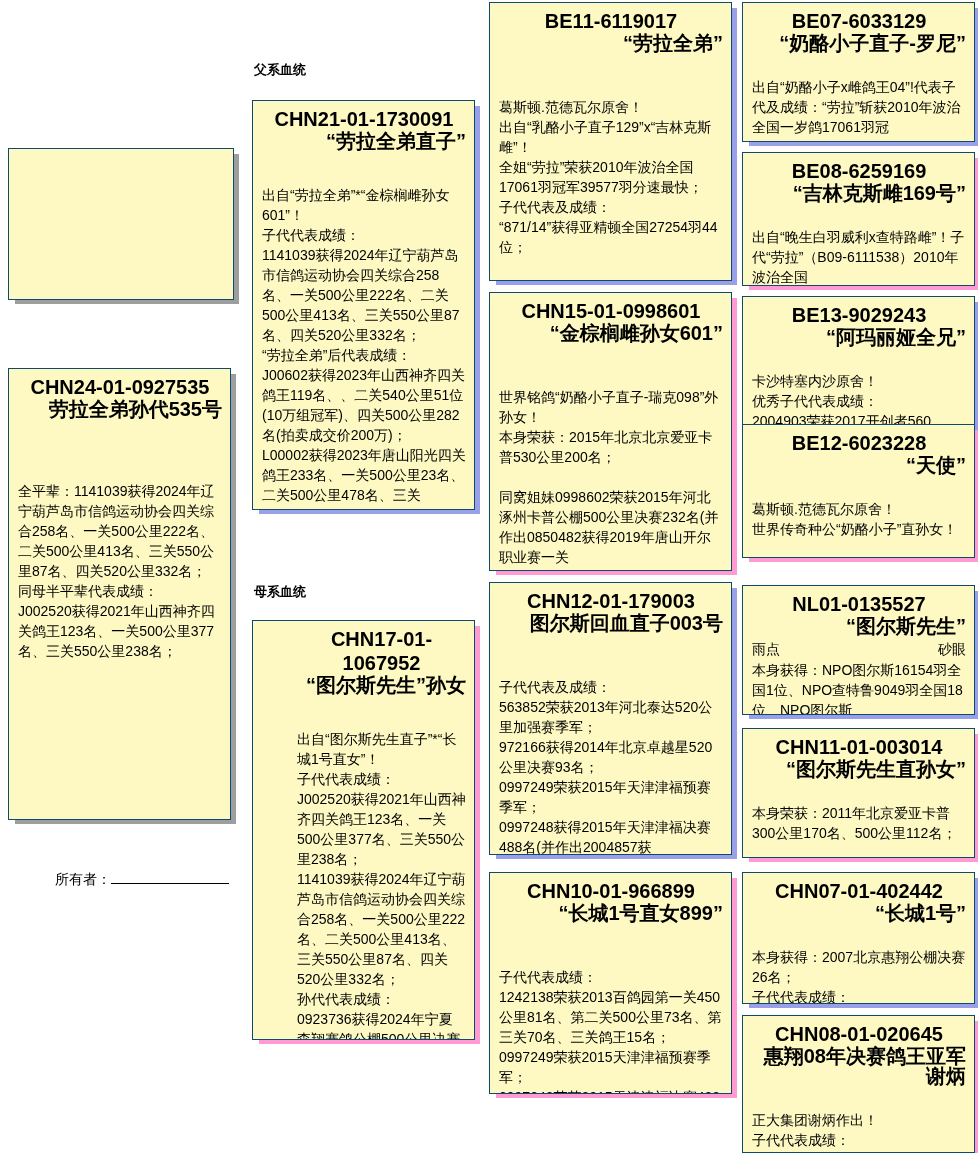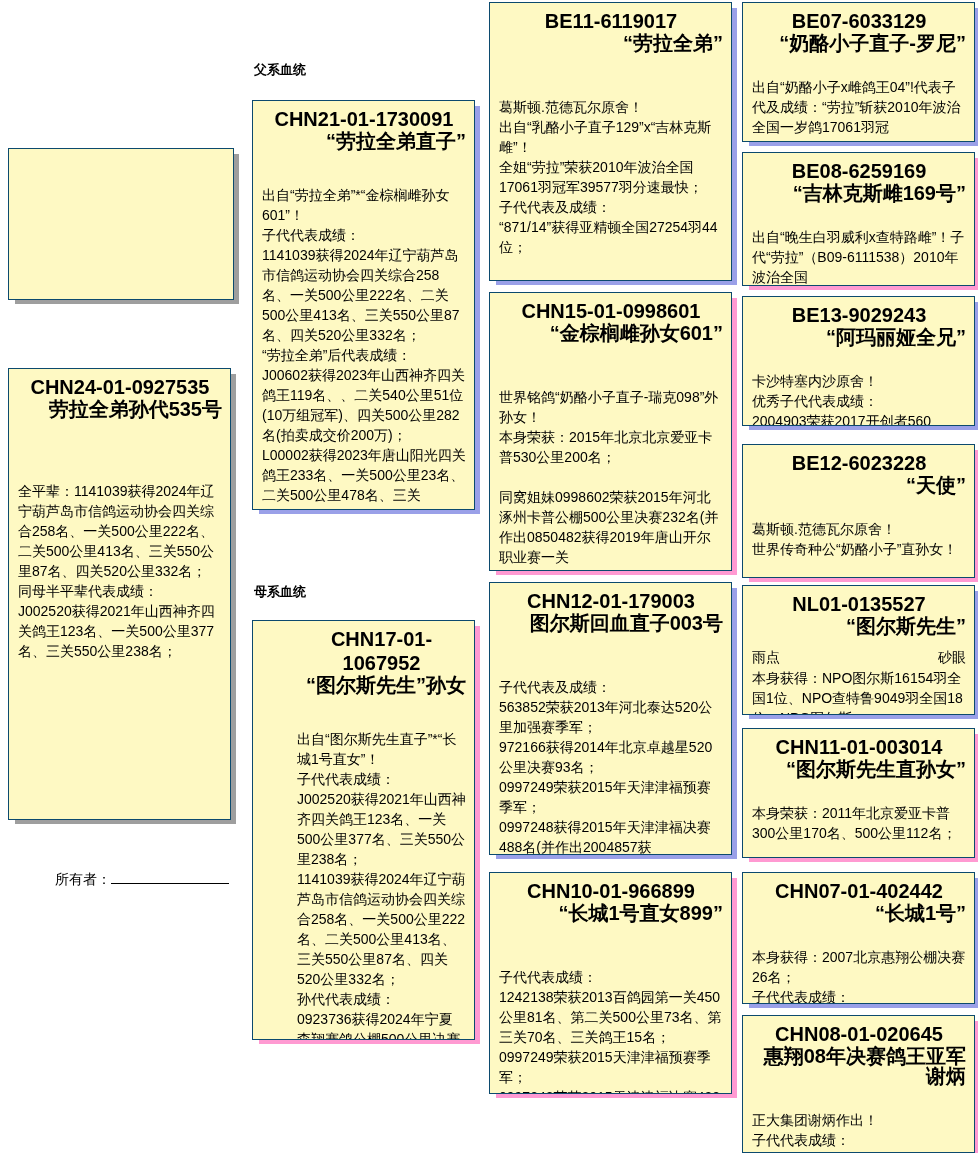--- a/index.html
+++ b/index.html
@@ -15,21 +15,21 @@
   .ring{font-weight:bold;font-size:20px;text-align:center;letter-spacing:0;line-height:24px;margin-top:3px;}
   .pname{font-weight:bold;font-size:20px;text-align:right;line-height:20px;}
   .pbody{font-size:14px;line-height:20px;white-space:pre-line;text-align:left;}
 
   .gap-xl .pbody{margin-top:62px;}
   .gap-lg .pbody{margin-top:44px;}
   .gap-md .pbody{margin-top:34px;}
   .gap-sm .pbody{margin-top:24px;}
   .gap-no .pbody{margin-top:1px;}
 
-  .eye-row{display:flex;justify-content:space-between;font-size:14px;line-height:20px;margin-top:11px;}
+  .eye-row{display:flex;justify-content:space-between;font-size:14px;line-height:20px;margin-top:3px;}
 
   .pin{position:absolute;width:20px;height:20px;pointer-events:none;}
 
   .section-label{position:absolute;font-size:13px;font-weight:bold;line-height:16px;}
 
   .owner-line{position:absolute;font-size:14px;line-height:20px;}
   .owner-blank{display:inline-block;width:118px;border-bottom:1.5px solid #000;height:15px;vertical-align:baseline;}
 </style>
 </head>
 <body>
@@ -189,21 +189,21 @@
           <path d="M17 2 q4 2 3 6" fill="none" stroke="#333" stroke-width="1.6"></path>
         </svg>
     </span>
     <div class="ring">BE13-9029243</div>
     <div class="pname">“阿玛丽娅全兄”</div>
     <div class="pbody">卡沙特塞内沙原舍！
 优秀子代代表成绩：
 2004903荣获2017开创者560</div>
   </div>
 
-  <div class="pbox pink gap-sm" style="left:742px;top:444px;width:233px;height:134px;">
+  <div class="pbox pink gap-sm" style="left:742px;top:424px;width:233px;height:134px;">
     <span class="pin" style="left:-20px;top:2px;">
       <svg width="20" height="20" viewBox="0 0 24 24">
           <path d="M4 22 L9 13 L11 15 Z" fill="#666"></path>
           <rect x="8.5" y="5" width="11" height="9" rx="1" fill="#eee" stroke="#555" stroke-width="1.4" transform="rotate(-38 14 9.5)"></rect>
           <path d="M17 2 q4 2 3 6" fill="none" stroke="#333" stroke-width="1.6"></path>
         </svg>
     </span>
     <div class="ring">BE12-6023228</div>
     <div class="pname">“天使”</div>
     <div class="pbody">葛斯顿.范德瓦尔原舍！

